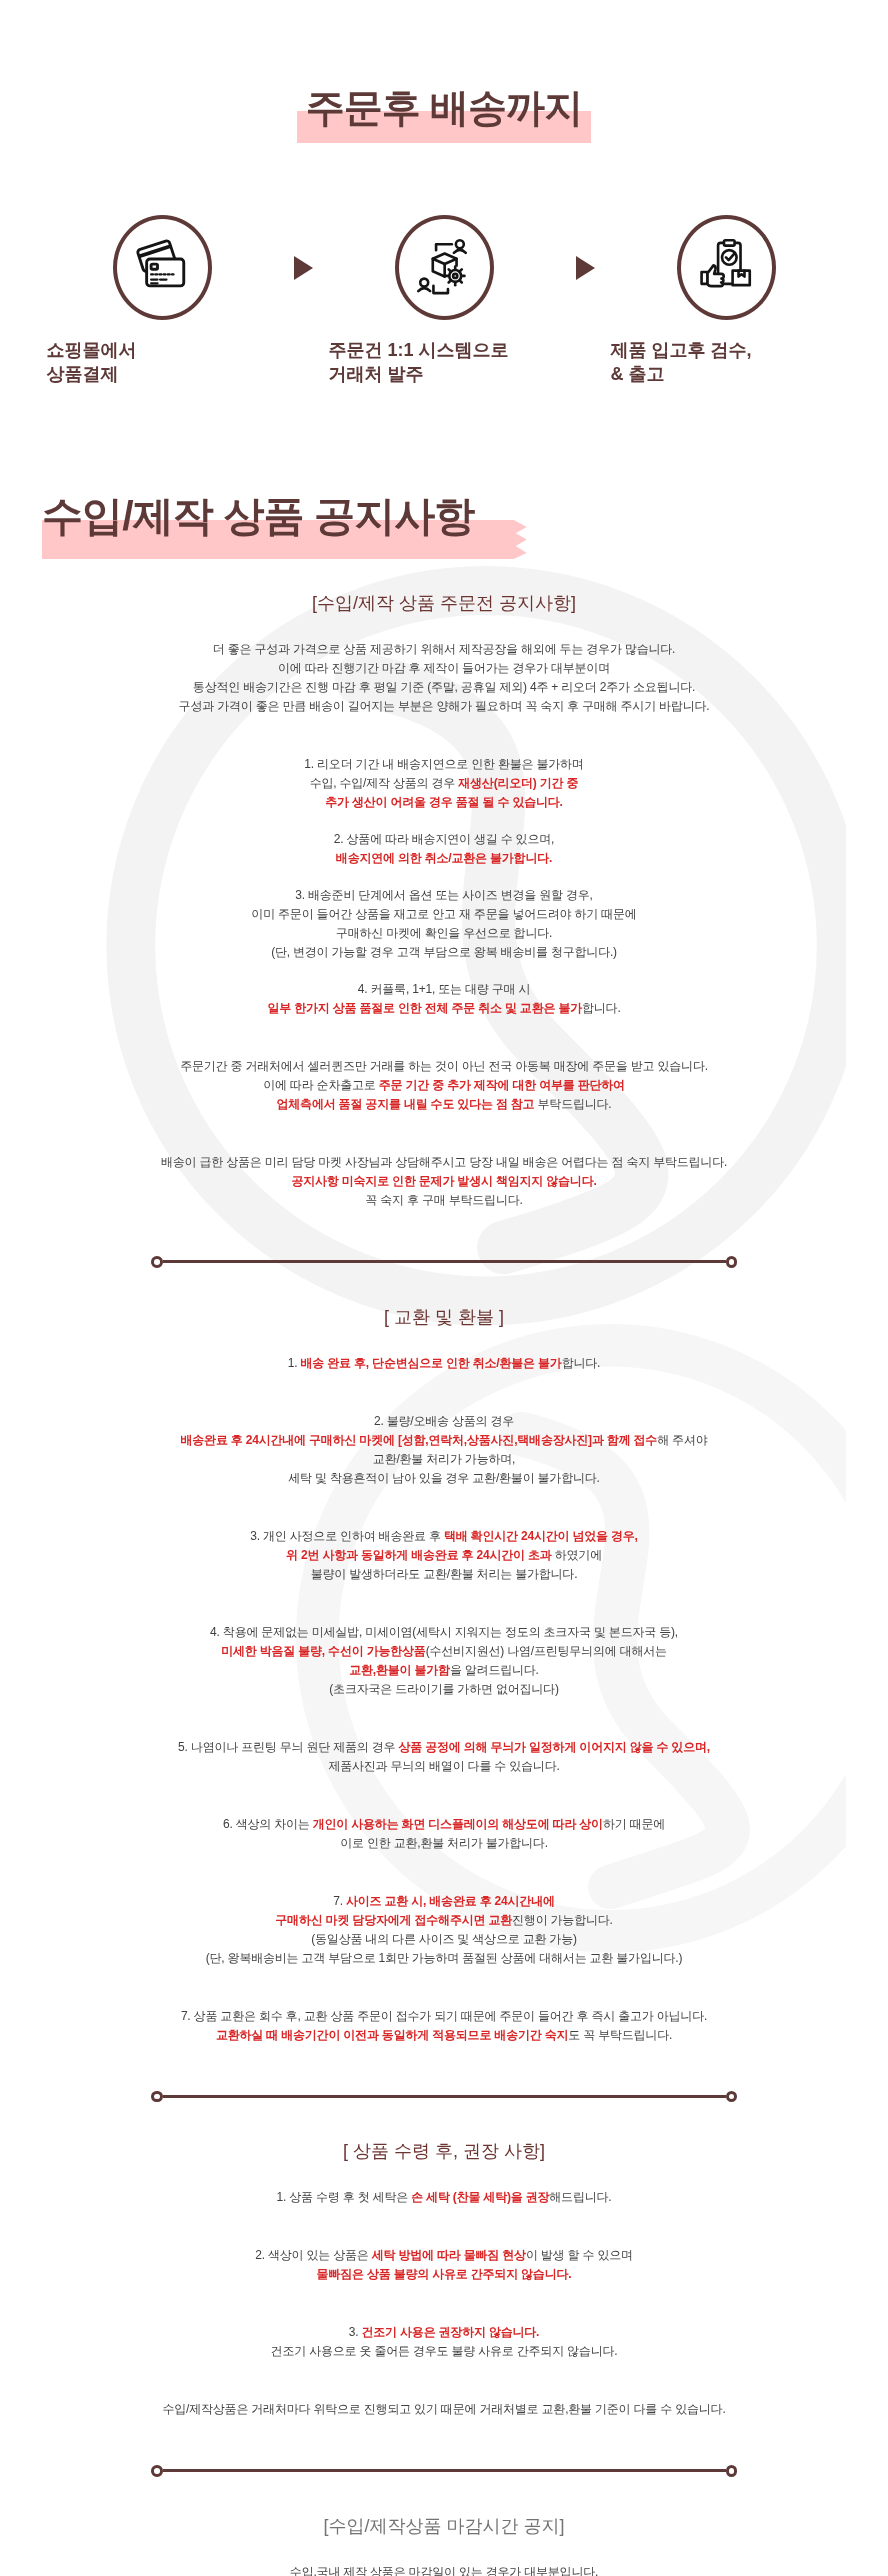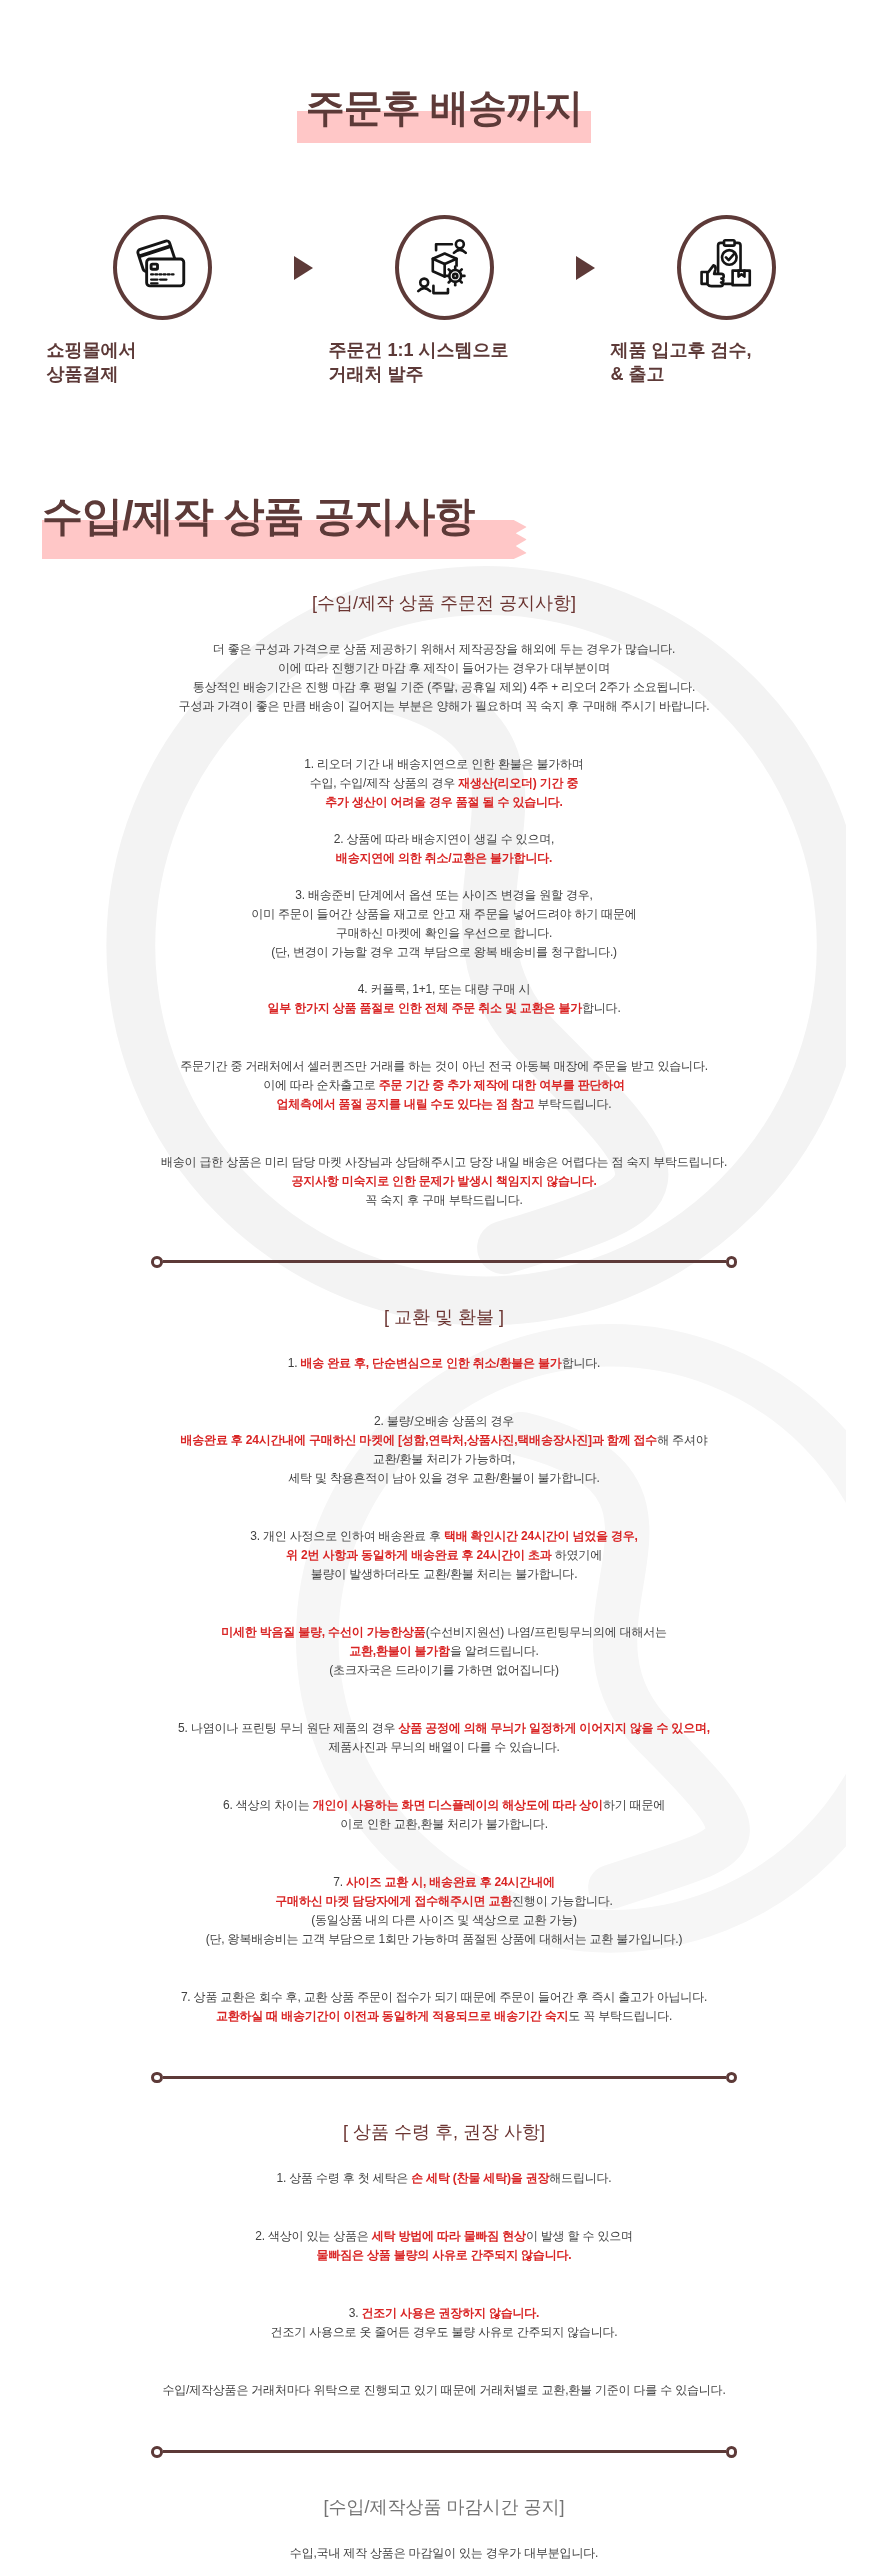--- a/index.html
+++ b/index.html
@@ -213,20 +213,21 @@
             <div class="line"><span class="seg-r">배송완료 후 24시간내에 구매하신 마켓에 [성함,연락처,상품사진,택배송장사진]과 함께 접수</span><span class="seg-n">해 주셔야</span></div>
             <div class="line"><span class="seg-n">교환/환불 처리가 가능하며,</span></div>
             <div class="line"><span class="seg-n">세탁 및 착용흔적이 남아 있을 경우 교환/환불이 불가합니다.</span></div>
           </div>
           <div class="para sp-lg">
             <div class="line"><span class="seg-n">3. 개인 사정으로 인하여 배송완료 후 </span><span class="seg-r">택배 확인시간 24시간이 넘었을 경우,</span></div>
             <div class="line"><span class="seg-r">위 2번 사항과 동일하게 배송완료 후 24시간이 초과</span><span class="seg-n"> 하였기에</span></div>
             <div class="line"><span class="seg-n">불량이 발생하더라도 교환/환불 처리는 불가합니다.</span></div>
           </div>
           <div class="para sp-lg">
+            <div class="line"><span class="seg-n">4. 착용에 문제없는 미세실밥, 미세이염(세탁시 지워지는 정도의 초크자국 및 본드자국 등),</span></div>
             <div class="line"><span class="seg-r">미세한 박음질 불량, 수선이 가능한상품</span><span class="seg-n">(수선비지원선) 나염/프린팅무늬의에 대해서는</span></div>
             <div class="line"><span class="seg-r">교환,환불이 불가함</span><span class="seg-n">을 알려드립니다.</span></div>
             <div class="line"><span class="seg-n">(초크자국은 드라이기를 가하면 없어집니다)</span></div>
           </div>
           <div class="para sp-lg">
             <div class="line"><span class="seg-n">5. 나염이나 프린팅 무늬 원단 제품의 경우 </span><span class="seg-r">상품 공정에 의해 무늬가 일정하게 이어지지 않을 수 있으며,</span></div>
             <div class="line"><span class="seg-n">제품사진과 무늬의 배열이 다를 수 있습니다.</span></div>
           </div>
           <div class="para sp-lg">
             <div class="line"><span class="seg-n">6. 색상의 차이는 </span><span class="seg-r">개인이 사용하는 화면 디스플레이의 해상도에 따라 상이</span><span class="seg-n">하기 때문에</span></div>

